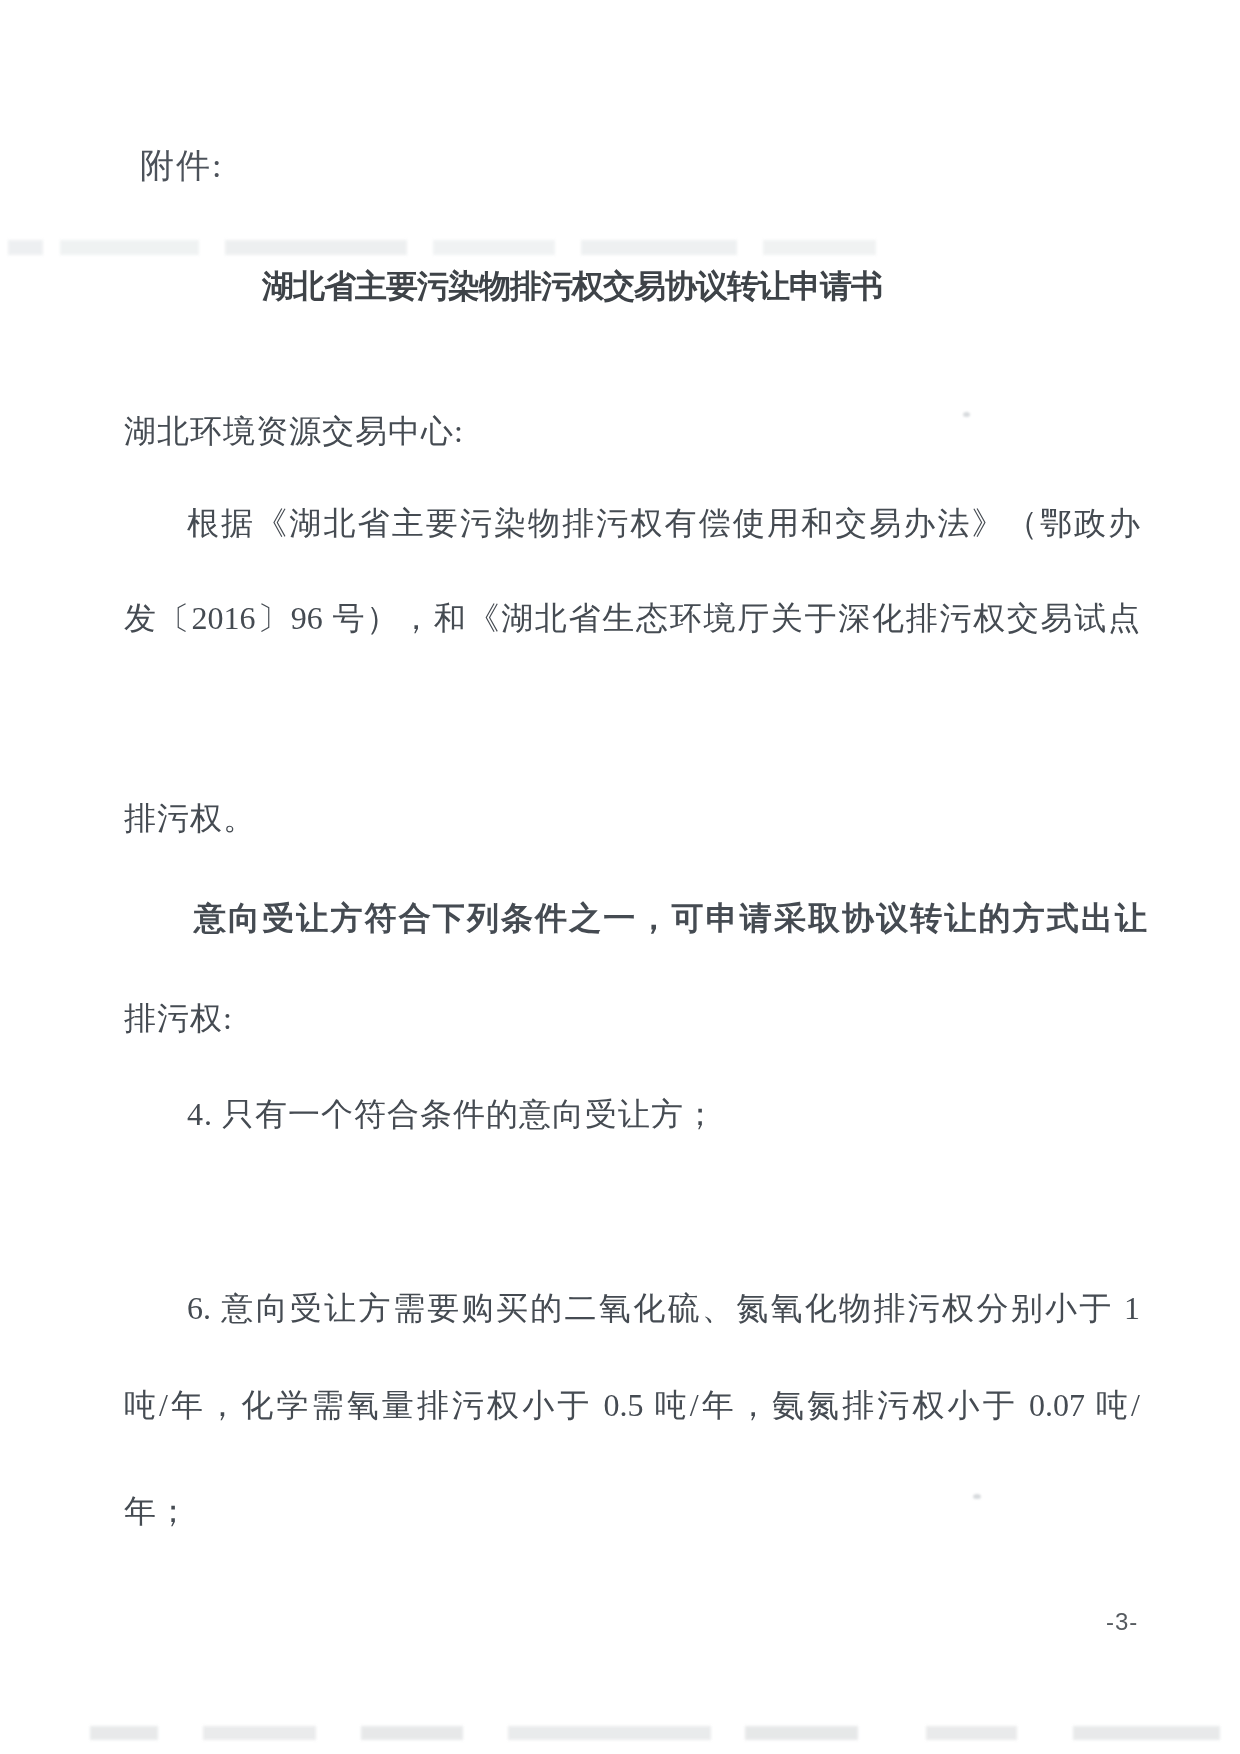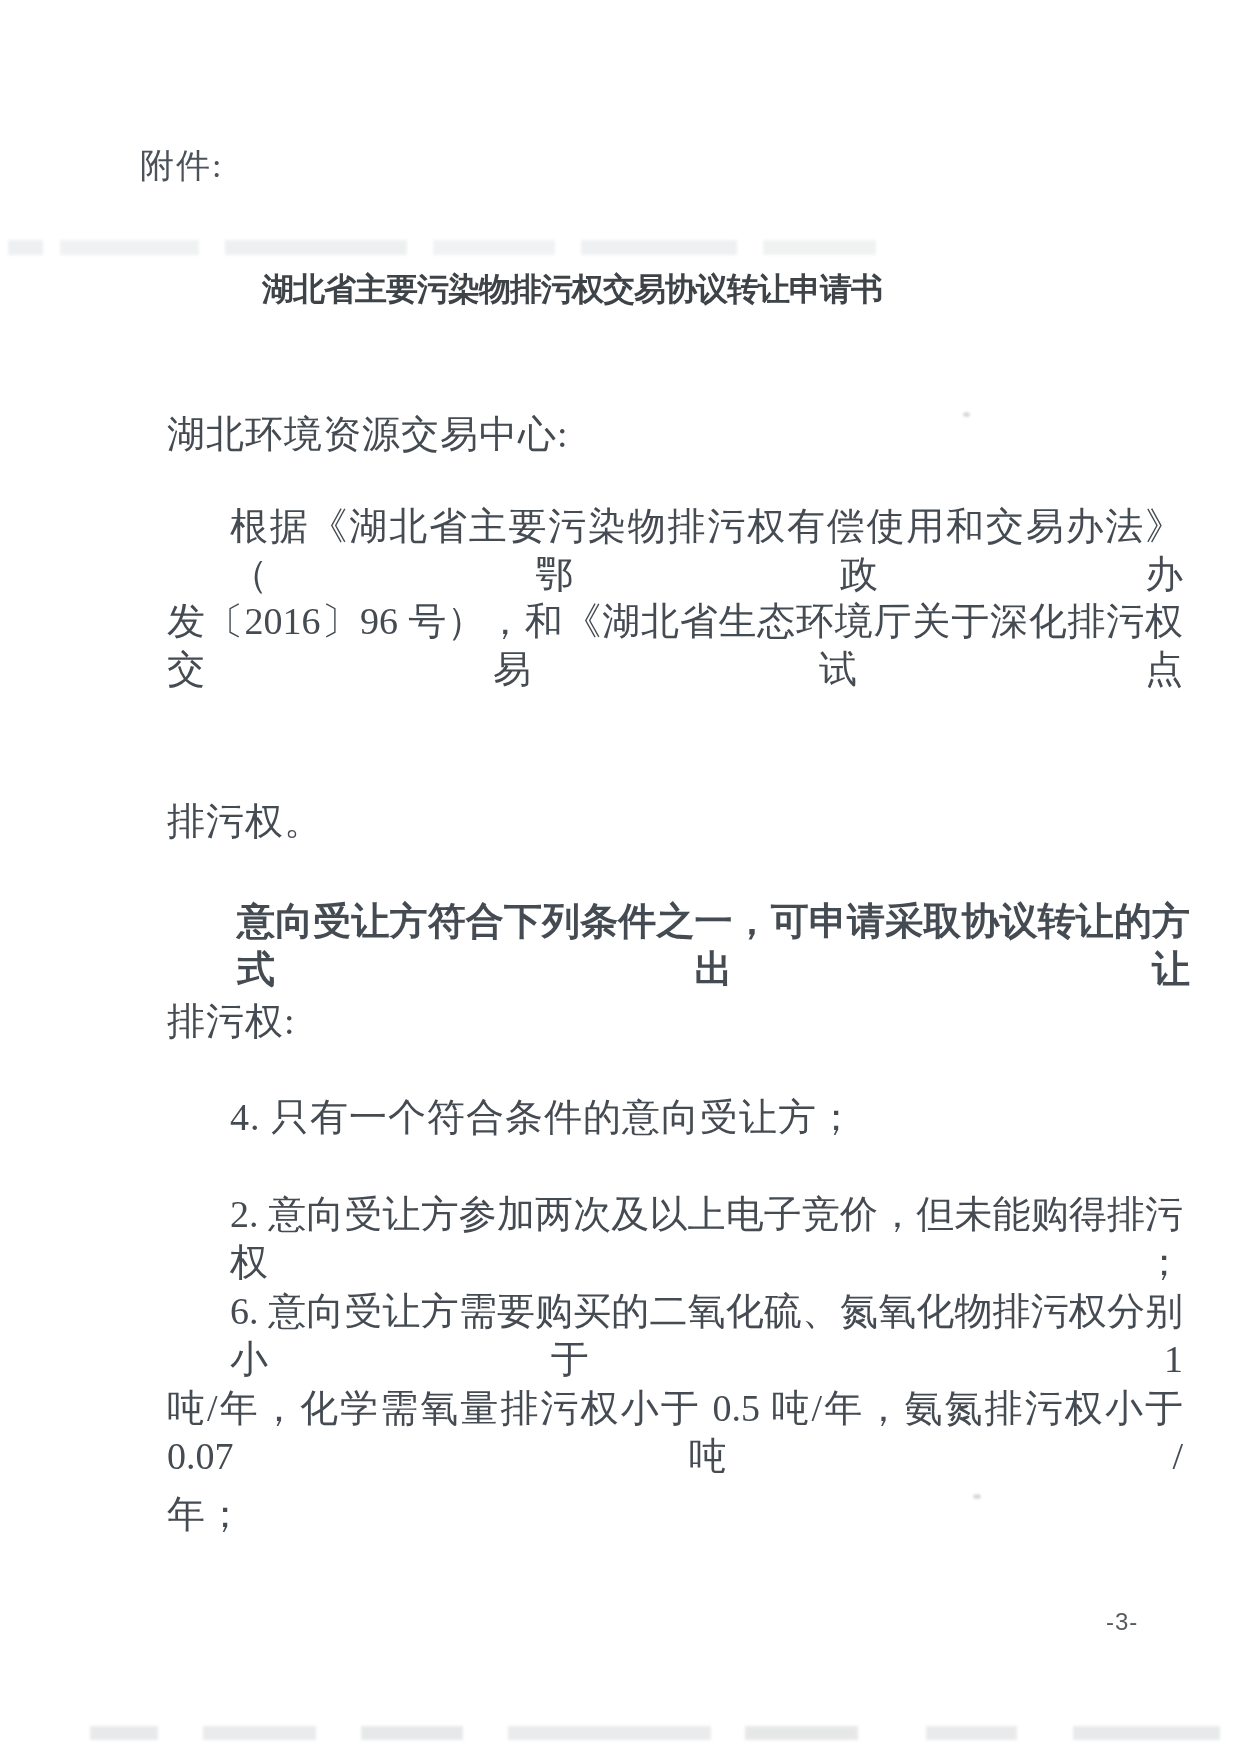--- a/index.html
+++ b/index.html
@@ -11,30 +11,29 @@
     font-family:"Liberation Serif","DejaVu Serif",serif;
   }
   .attachment{
     position:absolute;top:146px;left:124px;
     font-size:34px;line-height:1.15;color:#4c525a;
     letter-spacing:2px;
     margin-left:16px;
   }
   .title{
     position:absolute;top:270px;left:262px;margin:0;
-    font-family:Liberation Serif, serif;
+    font-family:Liberation Mono, monospace;
     font-weight:700;font-size:32px;line-height:1.2;
     color:#3e4348;letter-spacing:-1px;white-space:nowrap;
   }
   .line{
     position:absolute;
-    font-size:38px;line-height:1.25;
+    font-size:32px;line-height:1.25;
     color:#454b52;white-space:nowrap;
     letter-spacing:1px;
-    margin-left:43px;
   }
   .j{
     white-space:normal;
     text-align:justify;
     text-align-last:justify;
     letter-spacing:0;
   }
   .pagenum{
     position:absolute;top:1608px;left:1106px;
     font-family:"Liberation Sans","DejaVu Sans",sans-serif;
@@ -88,21 +87,20 @@
 
 
   <div class="line" style="top:798px;left:124px;">排污权。</div>
 
   <div class="line j" style="top:898px;left:194px;width:953px;font-weight:bold;">意向受让方符合下列条件之一，可申请采取协议转让的方式出让</div>
 
   <div class="line" style="top:998px;left:124px;">排污权:</div>
 
   <div class="line" style="top:1094px;left:187px;">4. 只有一个符合条件的意向受让方；</div>
 
-  <div class="line j" style="top:1191px;left:187px;width:953px;">2. 意向受让方参加两次及以上电子竞价，但未能购得排污权；</div>
 
   <div class="line j" style="top:1288px;left:187px;width:953px;">6. 意向受让方需要购买的二氧化硫、氮氧化物排污权分别小于 1</div>
 
   <div class="line j" style="top:1385px;left:124px;width:1016px;">吨/年，化学需氧量排污权小于 0.5 吨/年，氨氮排污权小于 0.07 吨/</div>
 
   <div class="line" style="top:1491px;left:124px;">年；</div>
 
   <div class="pagenum">-3-</div>
 
   <div class="speck" style="top:412px;left:963px;width:7px;height:5px;"></div>

